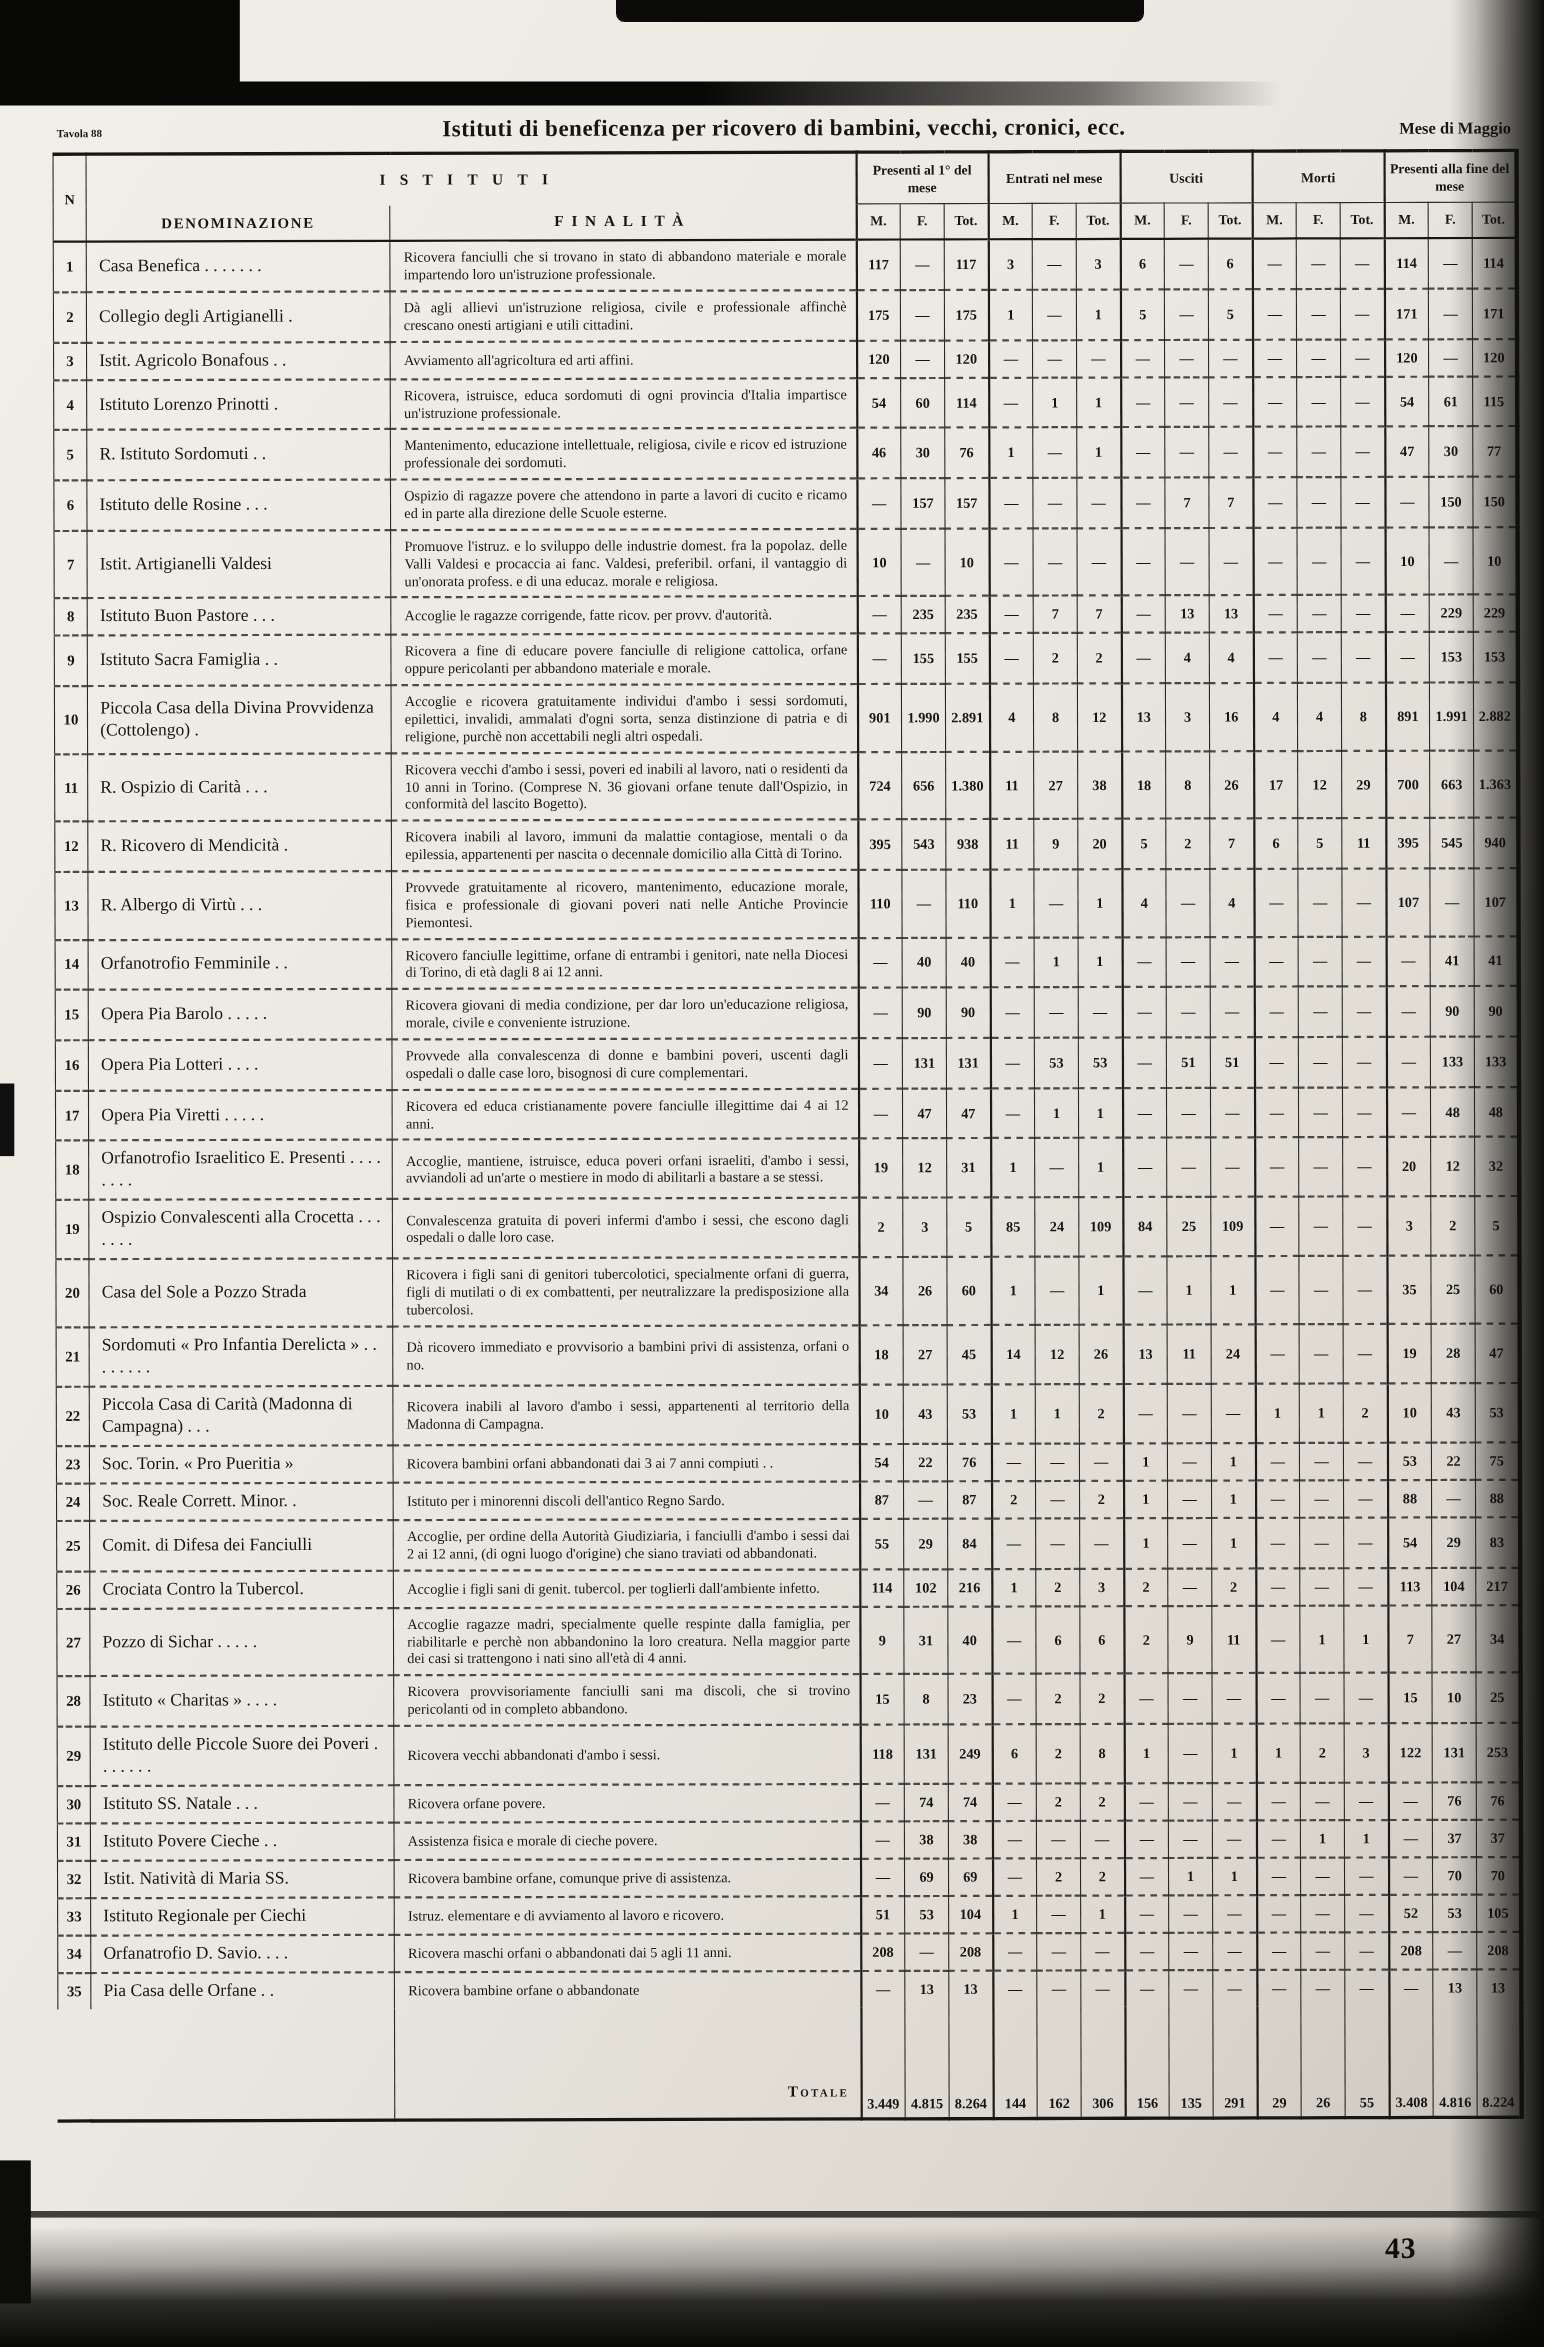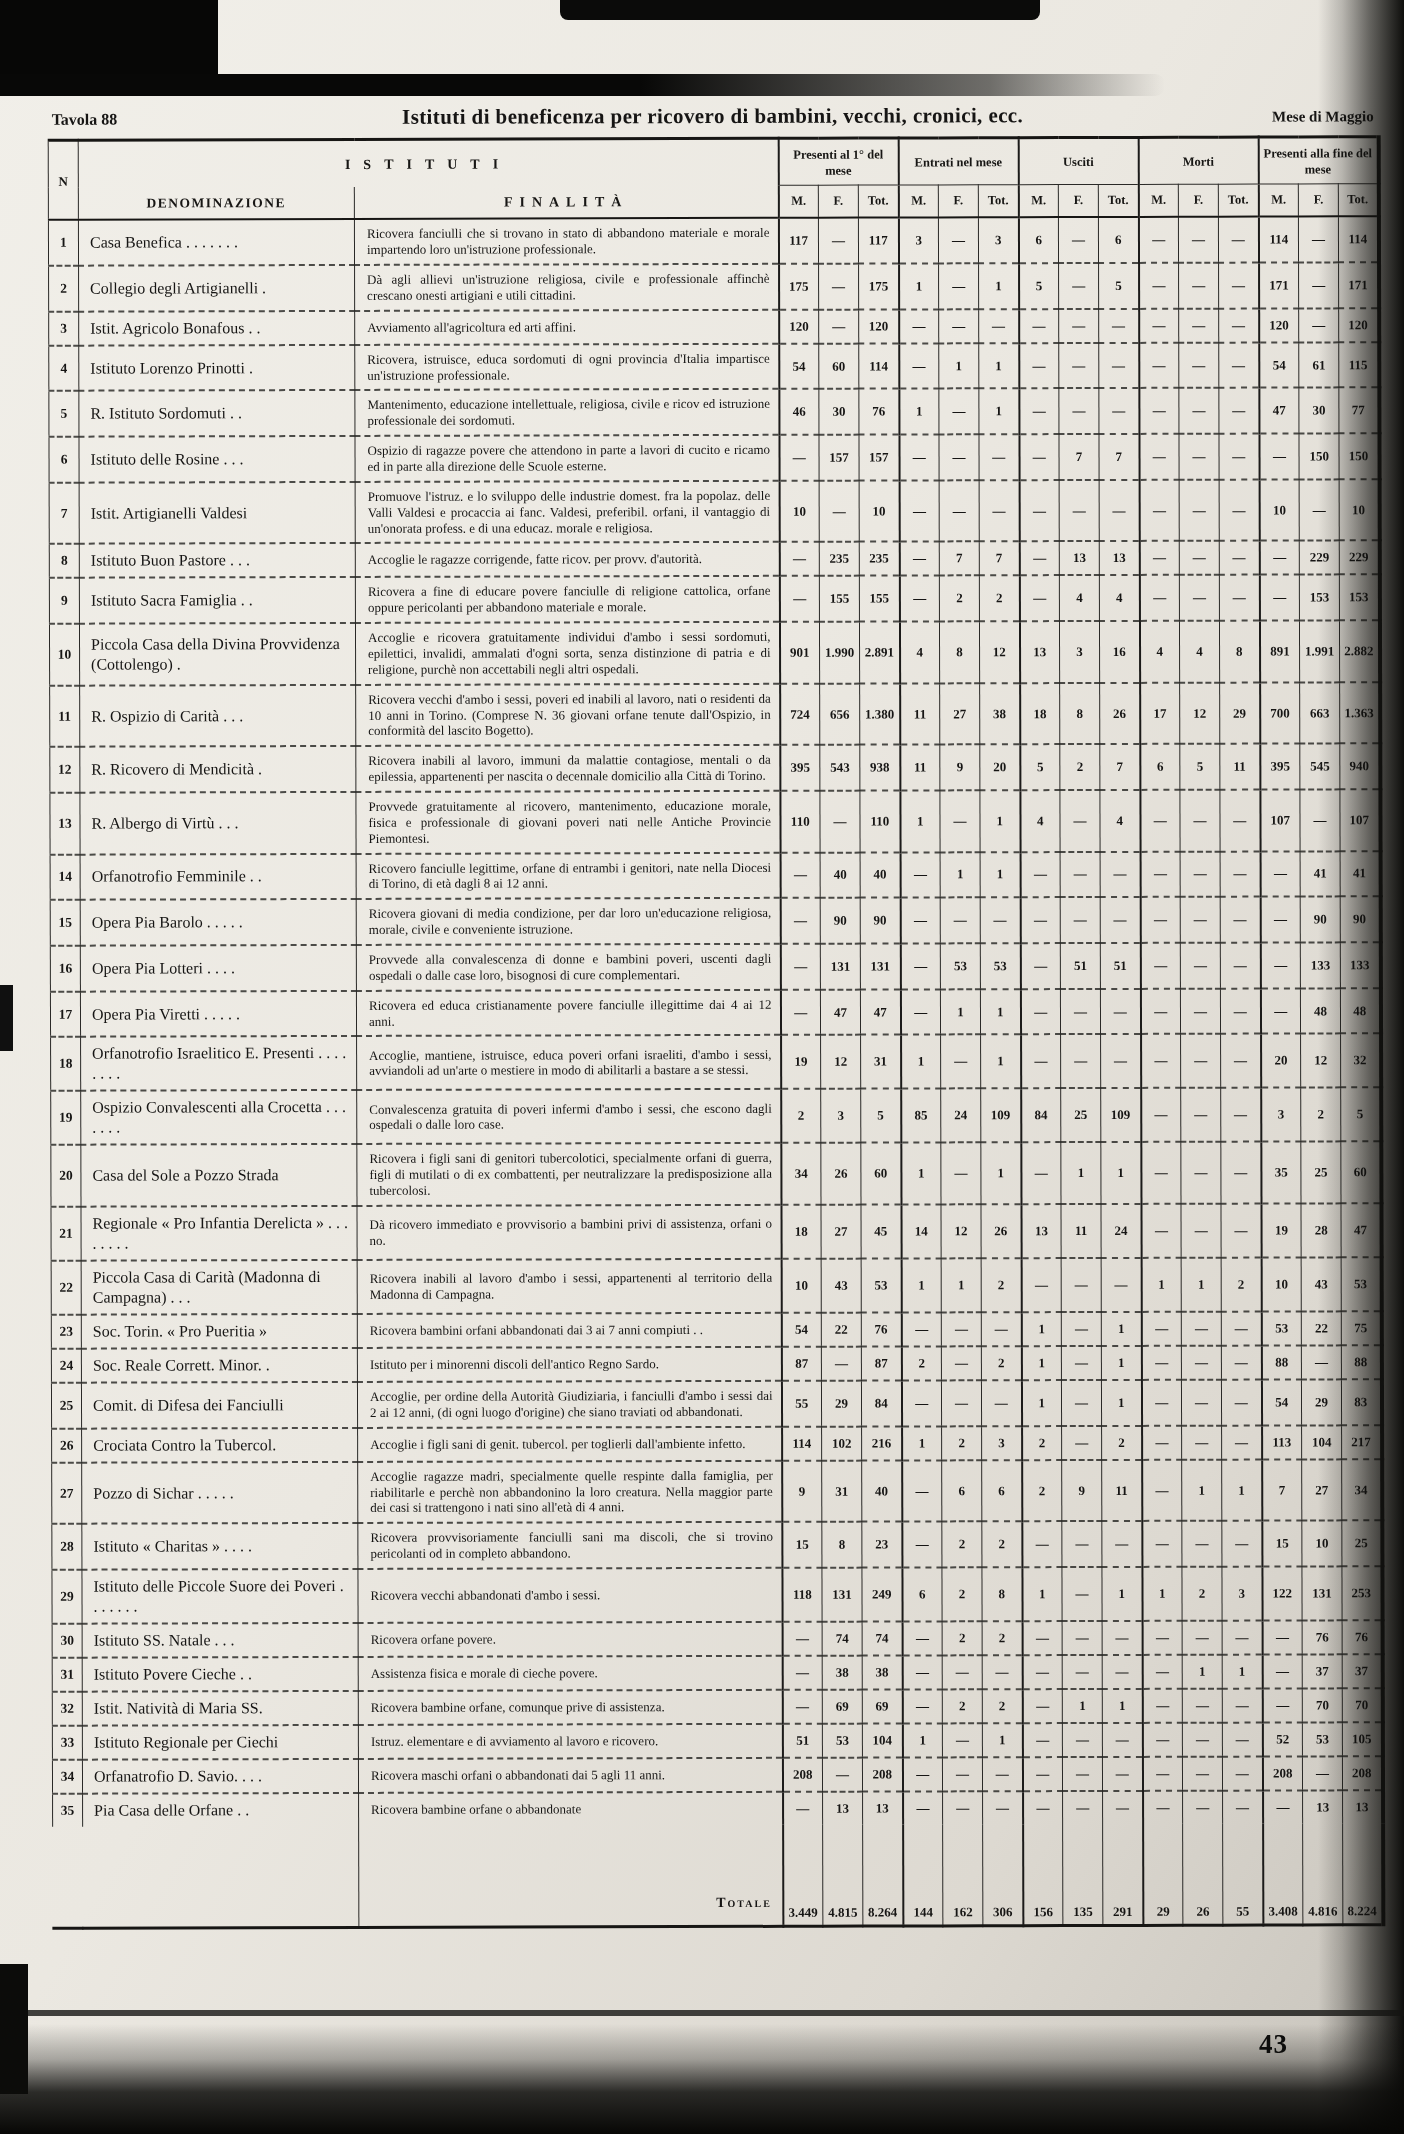--- a/index.html
+++ b/index.html
@@ -30,21 +30,21 @@
   .pagenum{
     position:absolute;right:116px;bottom:74px;
     font-weight:700;font-size:27px;color:#0d0d0c;letter-spacing:1px;
   }
 
   .content{
     position:absolute;left:50px;top:104px;width:1330px;color:#161514;
     transform:rotate(-0.15deg);
   }
   .title-row{display:flex;align-items:baseline;margin:0 4px 8px 4px;}
-  .tavola{font-size:16px;font-weight:700;width:170px;}
+  .tavola{font-size:10px;font-weight:700;width:170px;}
   .title{flex:1;text-align:center;font-size:21px;font-weight:700;margin:0;letter-spacing:.4px;}
   .mese{width:170px;text-align:right;font-size:15px;font-weight:700;}
 
   table{border-collapse:collapse;width:1330px;table-layout:fixed;
     border-top:3px solid #171614;border-bottom:3px solid #171614;
     border-left:1.5px solid #2a2927;border-right:4px solid #171614;}
   col.c-n{width:30px;}
   col.c-name{width:276px;}
   col.c-fin{width:424px;}
   col.c-v{width:40px;}
@@ -559,21 +559,21 @@
     <td class="v gs">—</td>
     <td class="v">—</td>
     <td class="v">—</td>
     <td class="v gs">35</td>
     <td class="v">25</td>
     <td class="v">60</td>
   </tr>
 
   <tr>
     <td class="c-n">21</td>
-    <td class="c-name">Regionale « Pro Infantia Derelicta »  . . . . . . . .</td>
+    <td class="c-name">Sordomuti « Pro Infantia Derelicta »  . . . . . . . .</td>
     <td class="c-purpose">Dà ricovero immediato e provvisorio a bambini privi di assistenza, orfani o no.</td>
     <td class="v gs">18</td>
     <td class="v">27</td>
     <td class="v">45</td>
     <td class="v gs">14</td>
     <td class="v">12</td>
     <td class="v">26</td>
     <td class="v gs">13</td>
     <td class="v">11</td>
     <td class="v">24</td>

